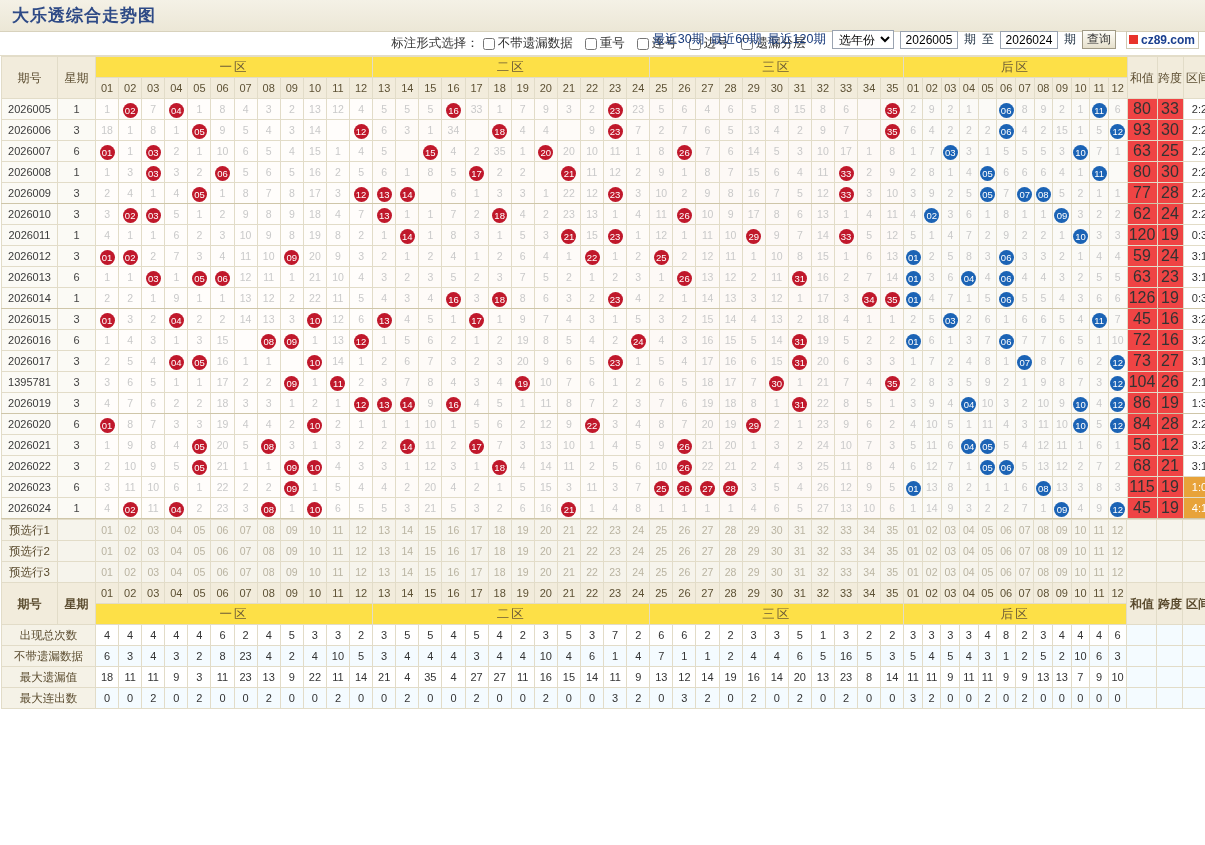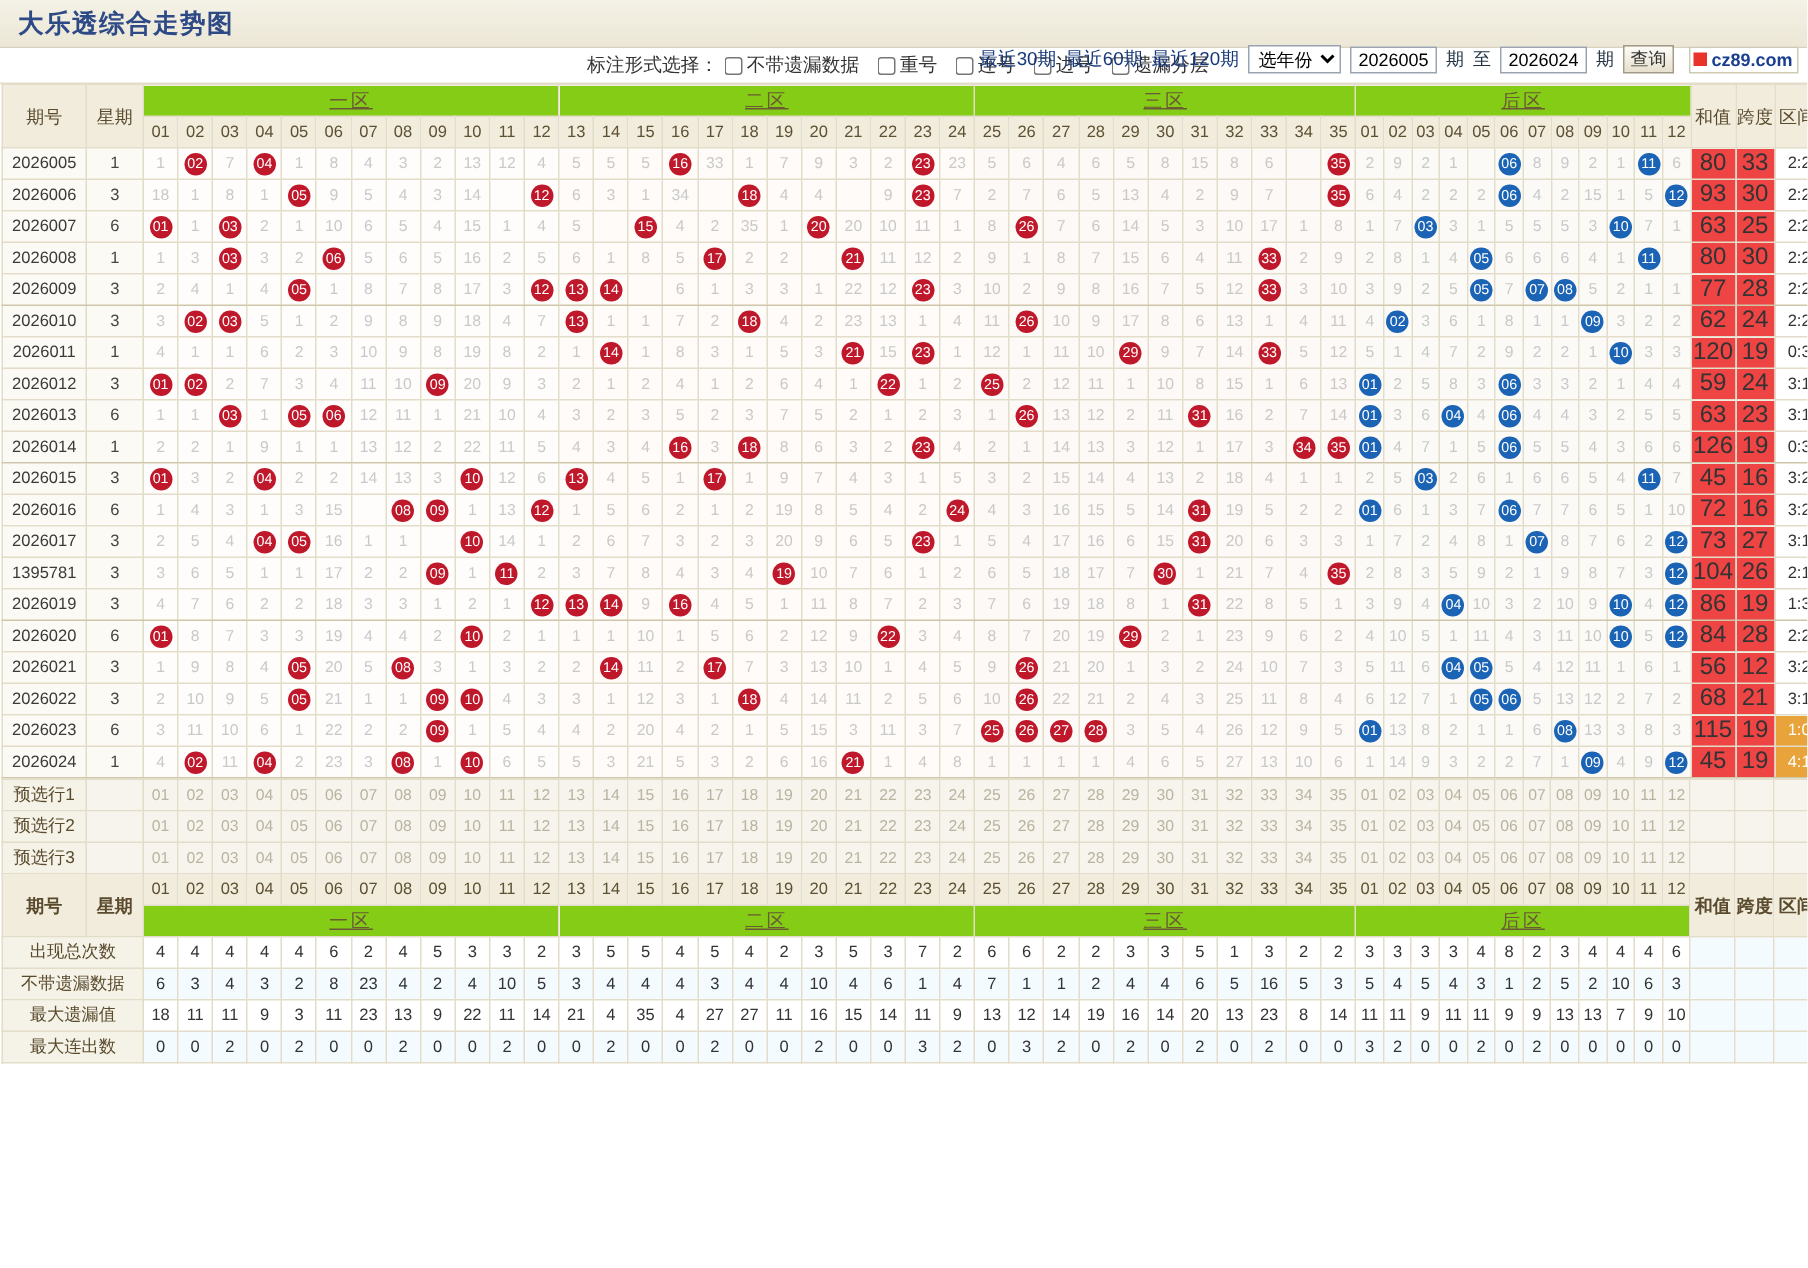--- a/index.html
+++ b/index.html
@@ -117,21 +117,21 @@
     overflow: hidden;
     white-space: nowrap;
   }
   thead td, thead th {
     background: #f2ecdc;
     color: #5a4b2e;
     font-size: 12px;
     font-weight: bold;
     border-color: #ddd4ba;
   }
-  .zone-head { background: #84cc16; color: #6b5a36; font-size: 12.5px; letter-spacing: 2px; text-decoration: underline; }
+  .zone-head { background: #fde047; color: #6b5a36; font-size: 12.5px; letter-spacing: 2px; }
   .num-head { font-size: 11px; color: #5d5134; font-weight: bold; }
   .col-issue { width: 56px; }
   .col-week  { width: 38px; }
   .col-sum   { width: 30px; }
   .col-span  { width: 26px; }
   .col-ratio { width: 42px; }
 
   td.issue {
     font-size: 11px; color: #3a3a3a; background: #fbfaf5;
   }

